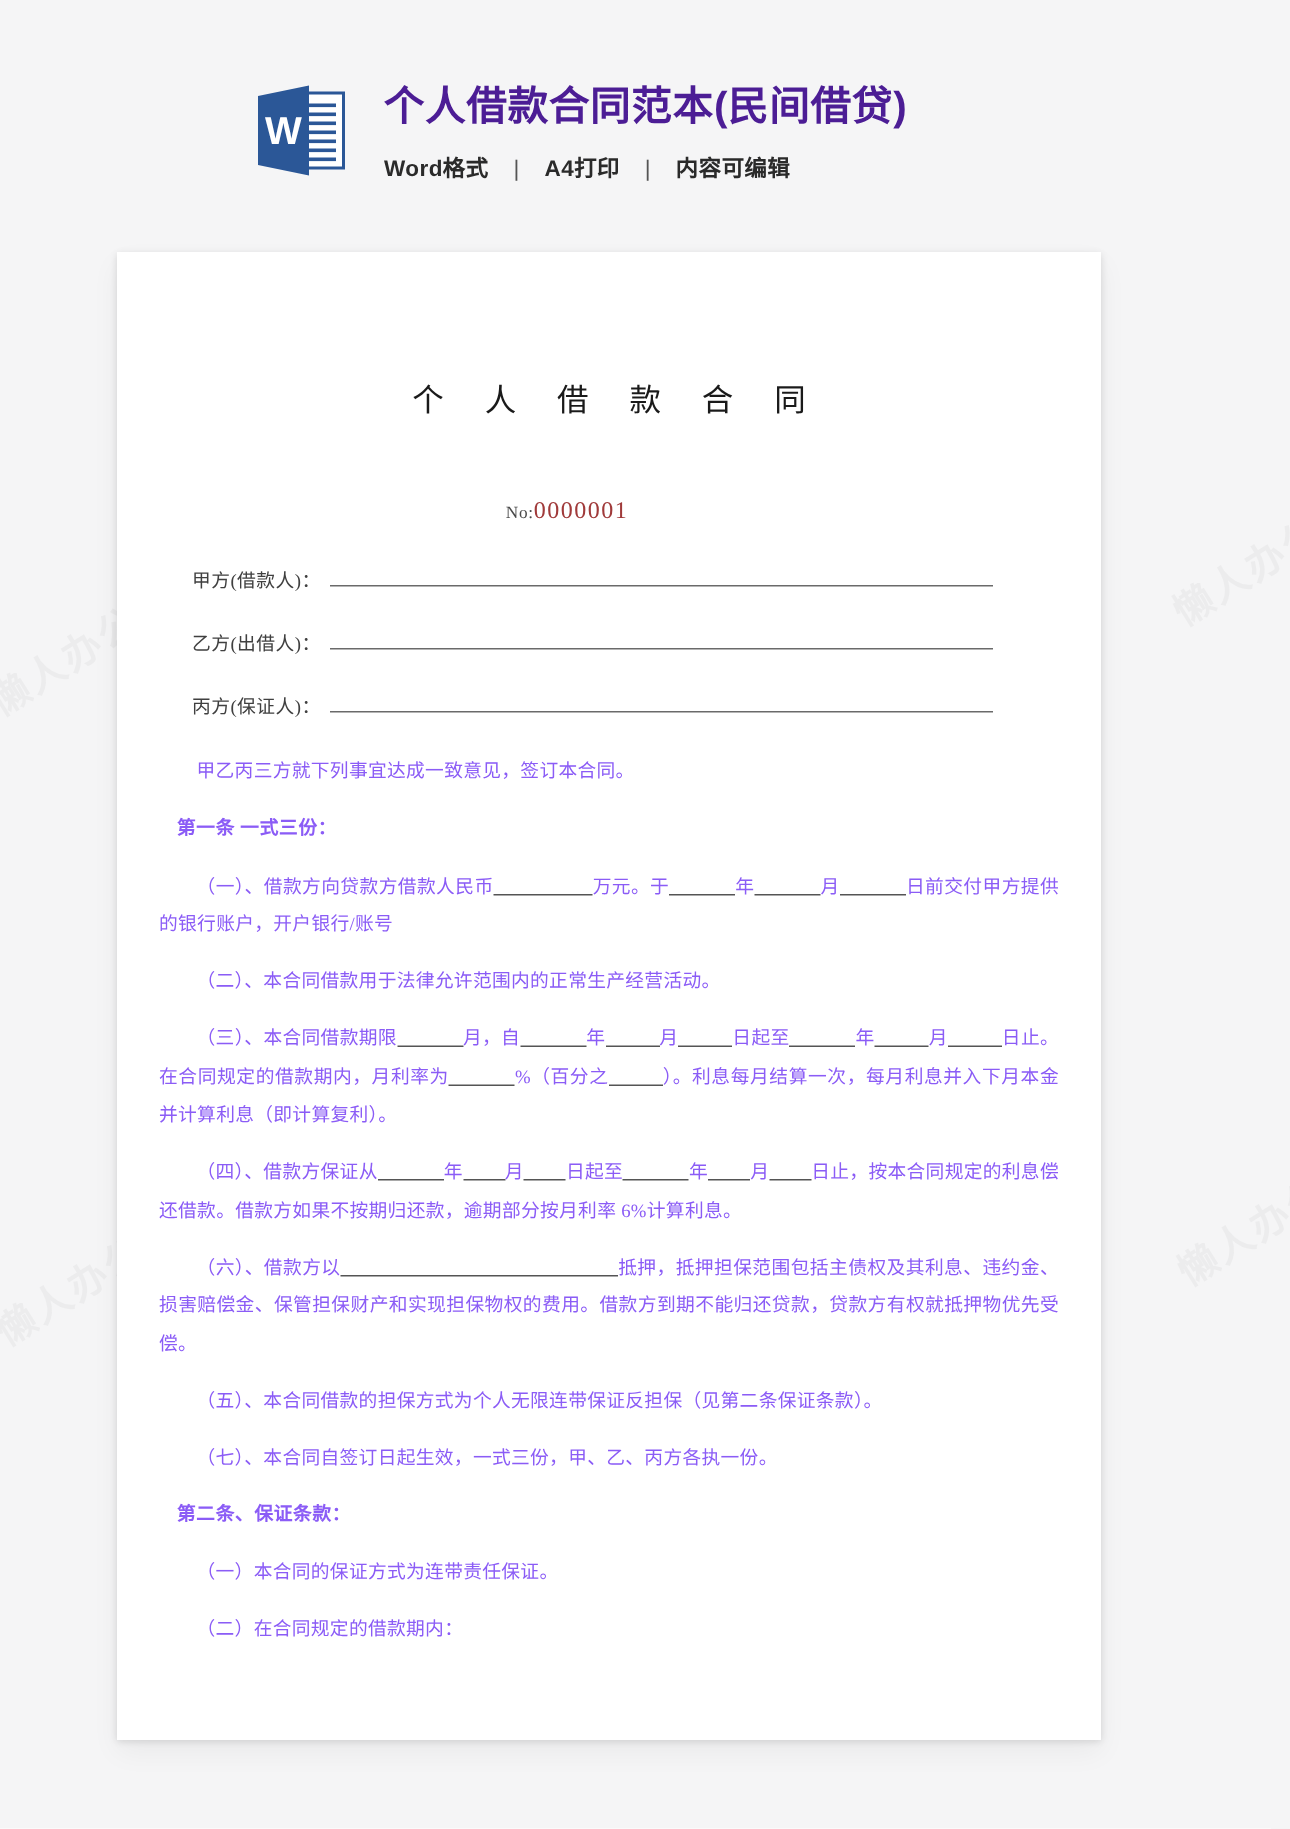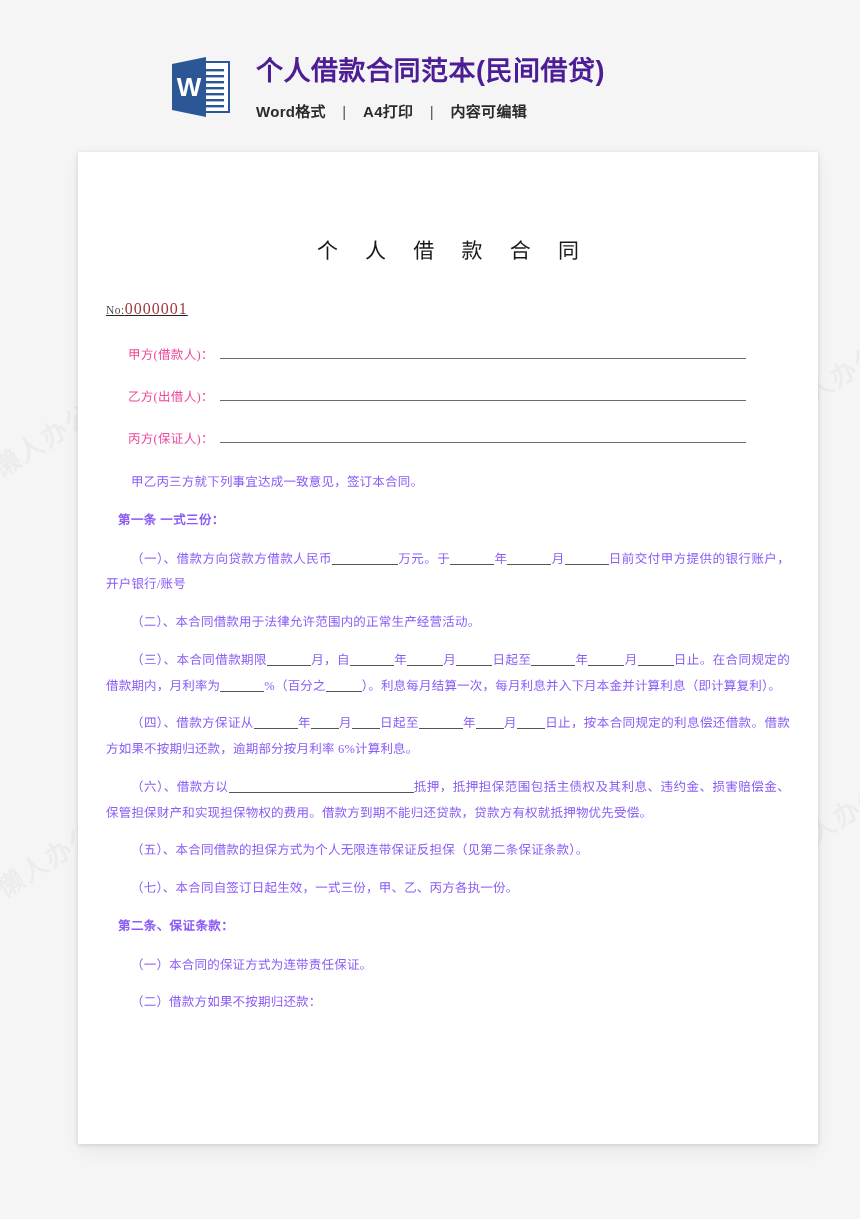--- a/index.html
+++ b/index.html
@@ -84,22 +84,22 @@
   .banner-sub .sep {
     color: #555;
     padding: 0 12px;
     font-weight: 400;
   }
 
   
   .paper {
     position: absolute;
     left: 78px;
-    top: 152px;
-    width: 740px;
+    top: 168px;
+    width: 656px;
     height: 992px;
     background: #ffffff;
     box-shadow: 0 1px 5px rgba(0,0,0,0.13), 0 8px 18px rgba(0,0,0,0.05);
     z-index: 1;
     overflow: hidden;
   }
   .paper-body {
     position: relative;
     height: 100%;
     padding: 0 28px;
@@ -113,45 +113,44 @@
     text-align: center;
     font-size: 21px;
     letter-spacing: 11px;
     padding-left: 11px;
     margin-top: 82px;
     color: #1a1a1a;
     font-family: "Liberation Serif", "DejaVu Serif", serif;
   }
 
   .doc-no {
-    text-align: left;
-    margin-top: 36px;
+    text-align: center;
+    margin-top: 52px;
     padding-right: 56px;
     white-space: nowrap;
-    text-decoration: underline;
   }
   .doc-no .no-label {
     font-size: 11.5px;
     color: #4a4a4a;
     letter-spacing: 0.5px;
   }
   .doc-no .no-value {
     font-size: 16px;
     color: #a03a3a;
     letter-spacing: 1px;
   }
 
   
   .party-list { margin-top: 26px; padding-left: 22px; }
   .party-row {
     display: flex;
     align-items: baseline;
     font-size: 12.5px;
     margin-bottom: 23px;
-    color: #ec4899;
+    color: #404040;
   }
   .party-label { white-space: nowrap; letter-spacing: 0.3px; }
   .party-rule {
     flex: 1 1 auto;
     border-bottom: 1px solid #6a6a6a;
     height: 11px;
     margin-left: 6px;
     margin-right: 44px;
   }
 
@@ -274,16 +273,16 @@
     </p>
 
     <p class="para indent">（五）、本合同借款的担保方式为个人无限连带保证反担保（见第二条保证条款）。</p>
 
     <p class="para indent">（七）、本合同自签订日起生效，一式三份，甲、乙、丙方各执一份。</p>
 
     <p class="para heading">第二条、保证条款：</p>
 
     <p class="para indent">（一）本合同的保证方式为连带责任保证。</p>
 
-    <p class="para indent tight">（二）借款方如果不按期归还款：</p>
+    <p class="para indent tight">（二）在合同规定的借款期内：</p>
 
   </div>
 </div>
 
 </body></html>

